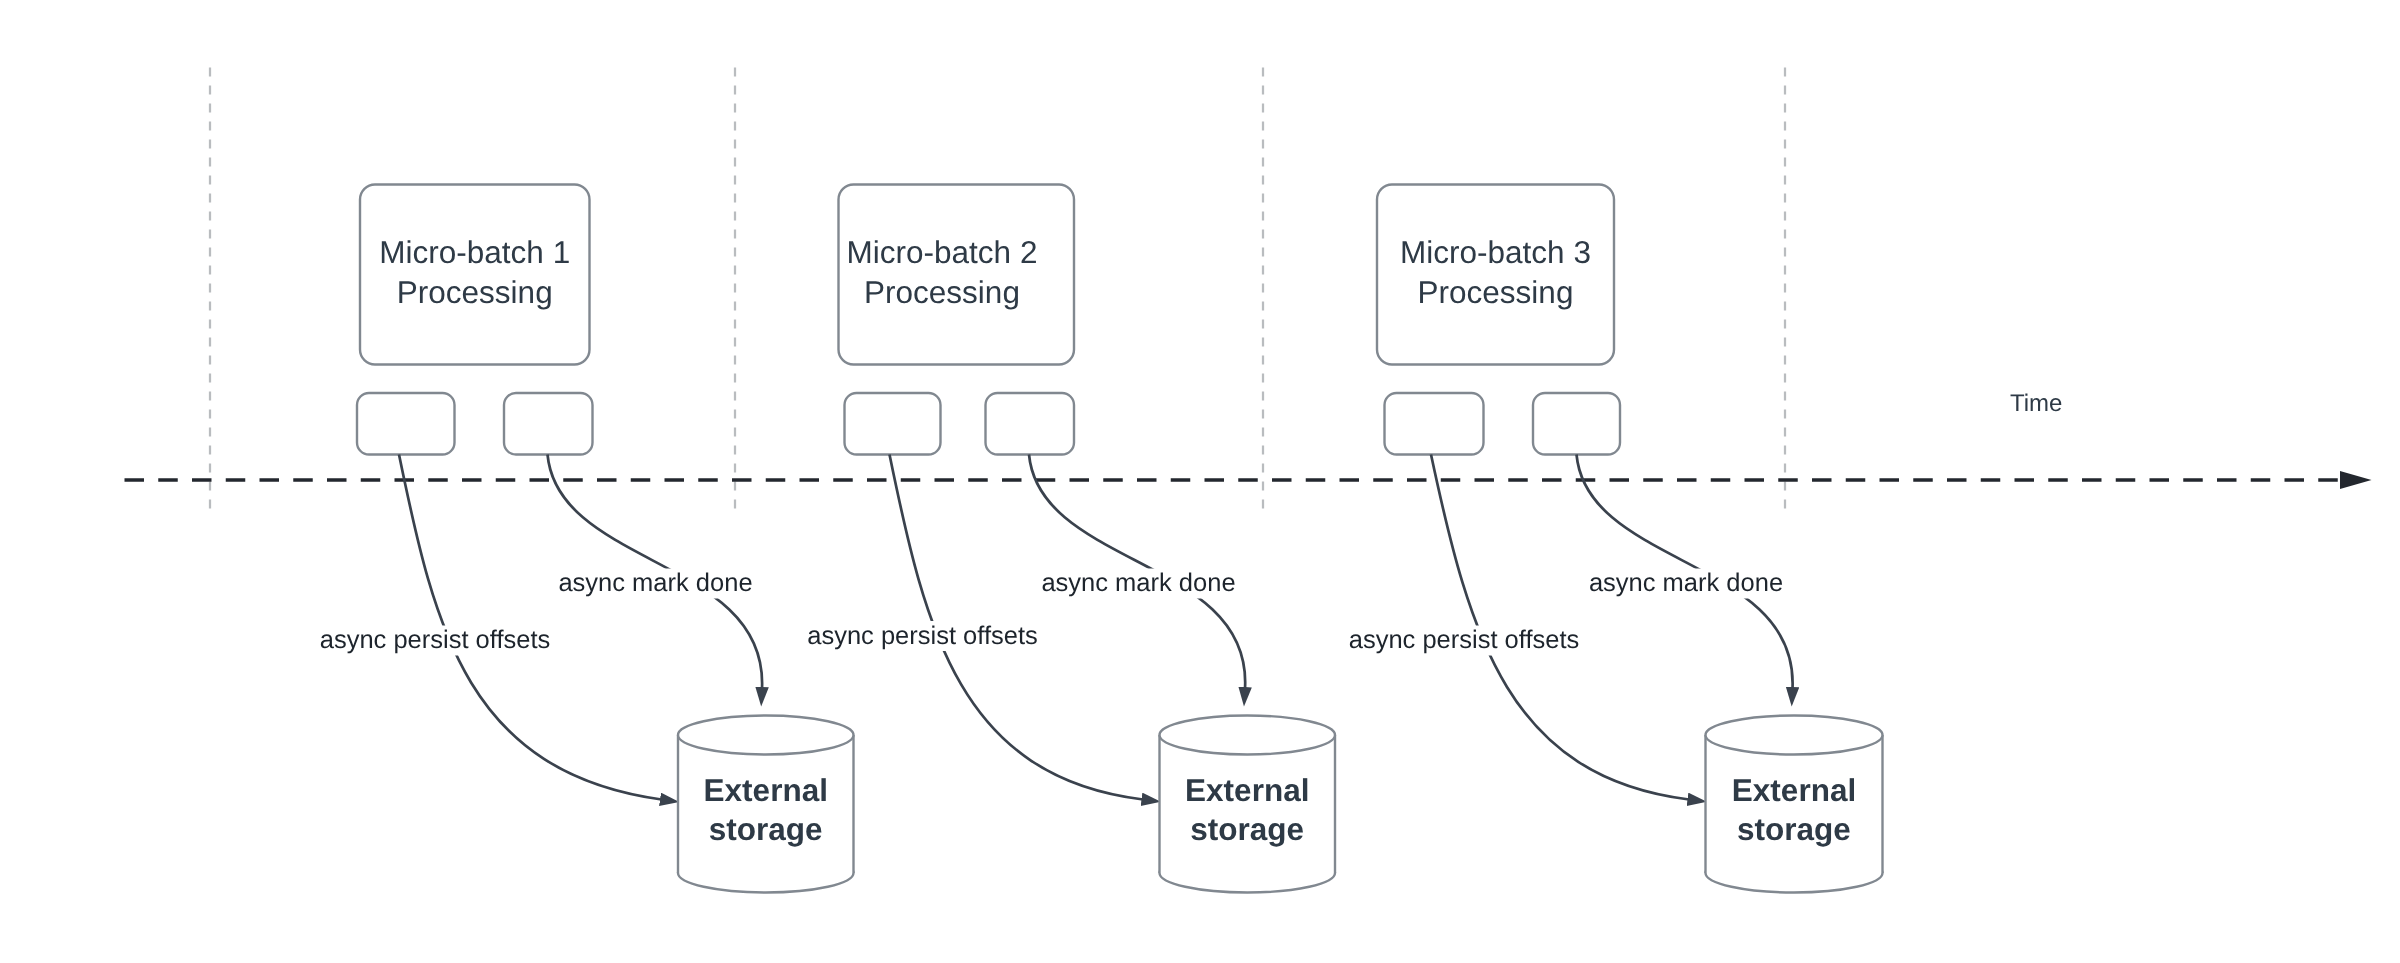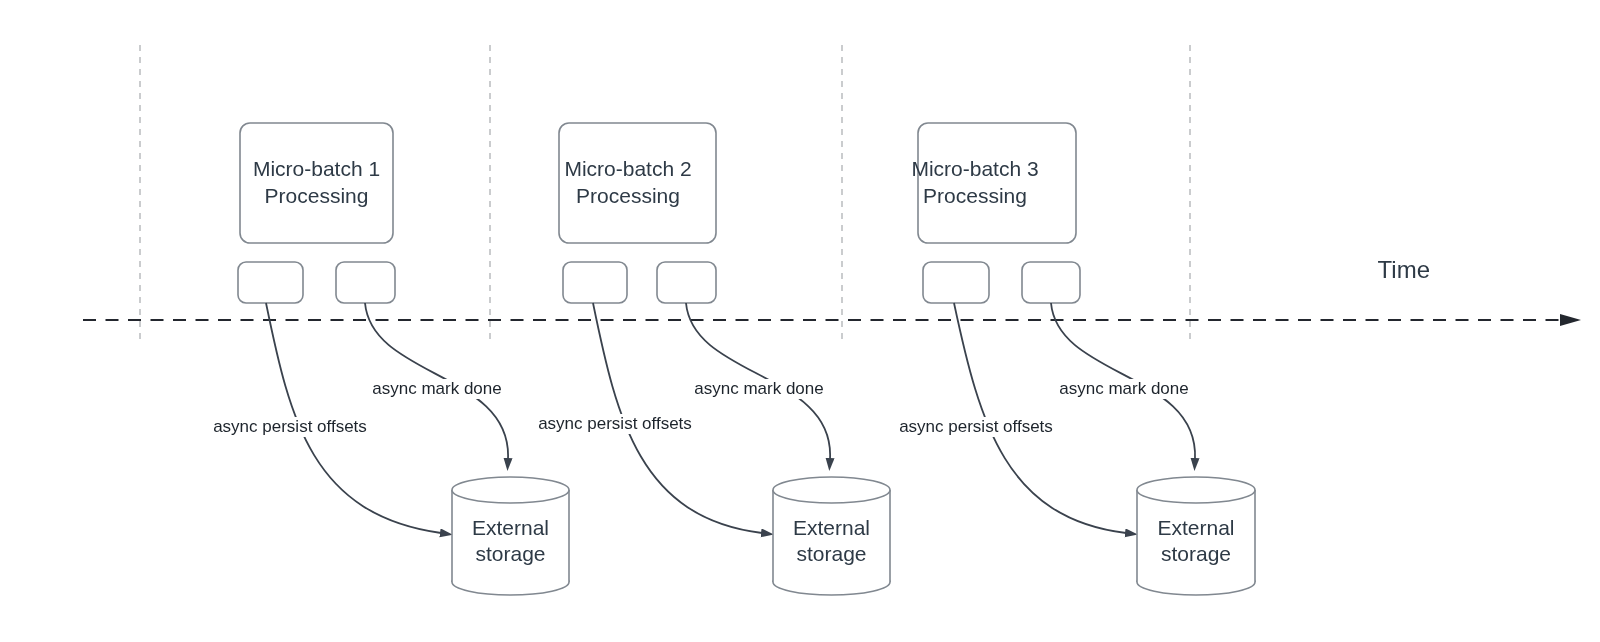--- a/index.html
+++ b/index.html
@@ -26,30 +26,30 @@
   .side{stroke:var(--shape-stroke);stroke-width:1.6;}
   .curve{fill:none;stroke:var(--arrow-color);stroke-width:1.8;}
   #ah path{fill:var(--arrow-color);}
   .txt{position:absolute;color:var(--text-color);}
   .box-label{
     display:flex;flex-direction:column;align-items:center;justify-content:center;
     font-size:21px;line-height:27px;text-align:center;
   }
   .storage-label{
     display:flex;flex-direction:column;align-items:center;justify-content:center;
-    font-size:21px;line-height:26px;text-align:center;padding-top:10px;box-sizing:border-box;
+    font-size:21px;line-height:26px;text-align:center;padding-top:10px;box-sizing:border-box;font-weight:bold;
   }
   .flow-label{
     transform:translate(-50%,-50%);
     font-size:17px;font-weight:normal;color:var(--label-color);
     background:var(--bg-color);padding:0 3px;white-space:nowrap;
   }
   .time-label{
-    width:90px;text-align:right;transform:translate(-50%,-50%);
-    font-size:24px;
+    width:90px;text-align:left;transform:translate(-50%,-50%);
+    font-size:16px;
   }
 </style>
 </head>
 <body>
 
 <div class="canvas">
 
   <svg class="layer" width="1600" height="642" viewBox="0 0 1600 642">
     <defs>
       <marker id="ah" markerWidth="15" markerHeight="11" refX="1" refY="4.5" orient="auto" markerUnits="userSpaceOnUse">
@@ -122,21 +122,21 @@
     <span>Micro-batch 2</span>
     <span>Processing</span>
   </div>
   <div class="txt flow-label" style="left:615px;top:424px;">async persist offsets</div>
   <div class="txt flow-label" style="left:759px;top:389px;">async mark done</div>
   <div class="txt storage-label" style="left:773px;top:477px;width:117px;height:118px;">
     <span>External</span>
     <span>storage</span>
   </div>
 
-  <div class="txt box-label" style="left:896px;top:150px;width:158px;height:64px;">
+  <div class="txt box-label" style="left:918px;top:150px;width:158px;height:64px;">
     <span>Micro-batch 3</span>
     <span>Processing</span>
   </div>
   <div class="txt flow-label" style="left:976px;top:427px;">async persist offsets</div>
   <div class="txt flow-label" style="left:1124px;top:389px;">async mark done</div>
   <div class="txt storage-label" style="left:1137px;top:477px;width:118px;height:118px;">
     <span>External</span>
     <span>storage</span>
   </div>
 

